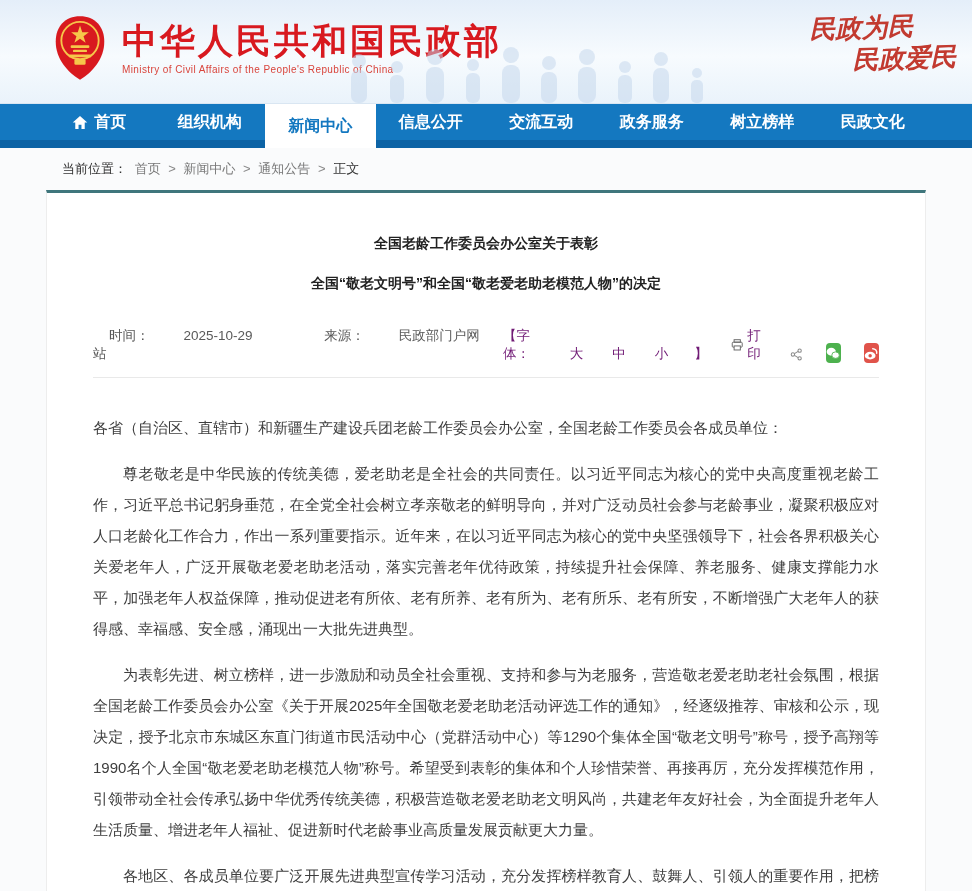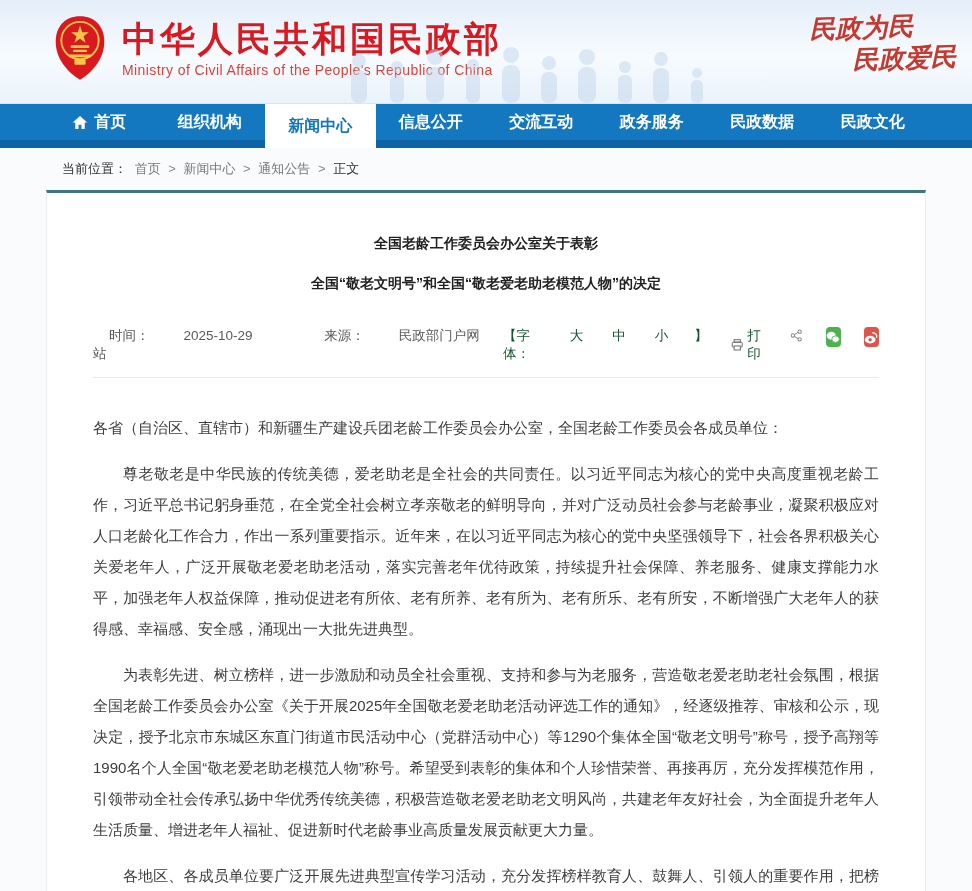--- a/index.html
+++ b/index.html
@@ -6,21 +6,21 @@
   html,body { width:972px; height:891px; overflow:hidden; background:#fafbfc;
               font-family:"Liberation Sans", sans-serif; }
 
   
   .site-header { position:relative; height:104px;
     background:linear-gradient(180deg,#e4eef9 0%,#f7fbfe 55%,#eaf3fb 100%);
     border-bottom:1px solid #d9e6f2; }
   .brand { position:absolute; left:52px; top:14px; display:flex; align-items:center; }
   .emblem { width:56px; height:68px; margin-right:14px; }
   .site-title { font-size:35px; font-weight:bold; color:#d8191f; letter-spacing:3px; line-height:40px; }
-  .site-subtitle { font-size:14px; color:#d9453c; margin-top:3px; letter-spacing:.4px; }
+  .site-subtitle { font-size:10px; color:#d9453c; margin-top:3px; letter-spacing:.4px; }
   .search-area { position:absolute; left:512px; top:28px; display:flex; }
   .search-input { width:218px; height:34px; border:1px solid #c9c9c9; border-right:none;
     padding:0 10px; font-size:13px; color:#333; background:#fff; outline:none; }
   .search-input::placeholder { color:#999; }
   .search-button { width:46px; height:34px; background:#14568e; border:none; cursor:pointer;
     display:flex; align-items:center; justify-content:center; }
   .slogan { position:absolute; right:16px; top:12px; color:#c23a30;
     font-family:"Liberation Serif", serif; font-style:italic; font-weight:bold;
     font-size:26px; line-height:32px; transform:rotate(-2deg); }
   .slogan-line2 { padding-left:42px; }
@@ -42,21 +42,21 @@
 
   
   .article-box { width:880px; margin:2px auto 0; background:#fff;
     border:1px solid #ededed; border-top:3px solid #3f767c;
     padding:30px 46px 40px; min-height:700px; }
   .article-title { text-align:center; font-size:14px; font-weight:bold; color:#222;
     line-height:40px; font-family:"Liberation Sans", sans-serif; }
   .meta-row { margin-top:24px; display:flex; justify-content:space-between; align-items:center;
     font-size:13.5px; color:#595959; }
   .meta-left span { margin-right:26px;padding-left:8px; }
-  .meta-tools { display:flex; align-items:flex-start; gap:23px; color:#14532d; }
+  .meta-tools { display:flex; align-items:flex-end; gap:23px; color:#701a75; }
   .font-size-btn { cursor:pointer; margin:0 3px; }
   .tool-print { display:flex; align-items:center; gap:4px; cursor:pointer; }
   .badge { width:20px; height:20px; border-radius:4px; display:inline-flex;
     align-items:center; justify-content:center; cursor:pointer; }
   .badge.wechat { background:#4db14e; }
   .badge.weibo  { background:#e0534a; }
   .meta-divider { border-bottom:1px solid #e9e9e9; margin-top:14px; }
 
   .article-body { margin-top:34px; font-size:15px; line-height:31px; color:#3d3d3d; text-align:justify; }
   .article-body p { margin-bottom:15px; }
@@ -128,21 +128,21 @@
   <a class="nav-item">
     <span>信息公开</span>
   </a>
   <a class="nav-item">
     <span>交流互动</span>
   </a>
   <a class="nav-item">
     <span>政务服务</span>
   </a>
   <a class="nav-item">
-    <span>民政数据</span>
+    <span>树立榜样</span>
   </a>
   <a class="nav-item">
     <span>民政文化</span>
   </a>
 </nav>
 
 <div class="breadcrumb">
   <span>当前位置：</span>
   <a>首页</a>
   <span class="sep">&gt;</span>

